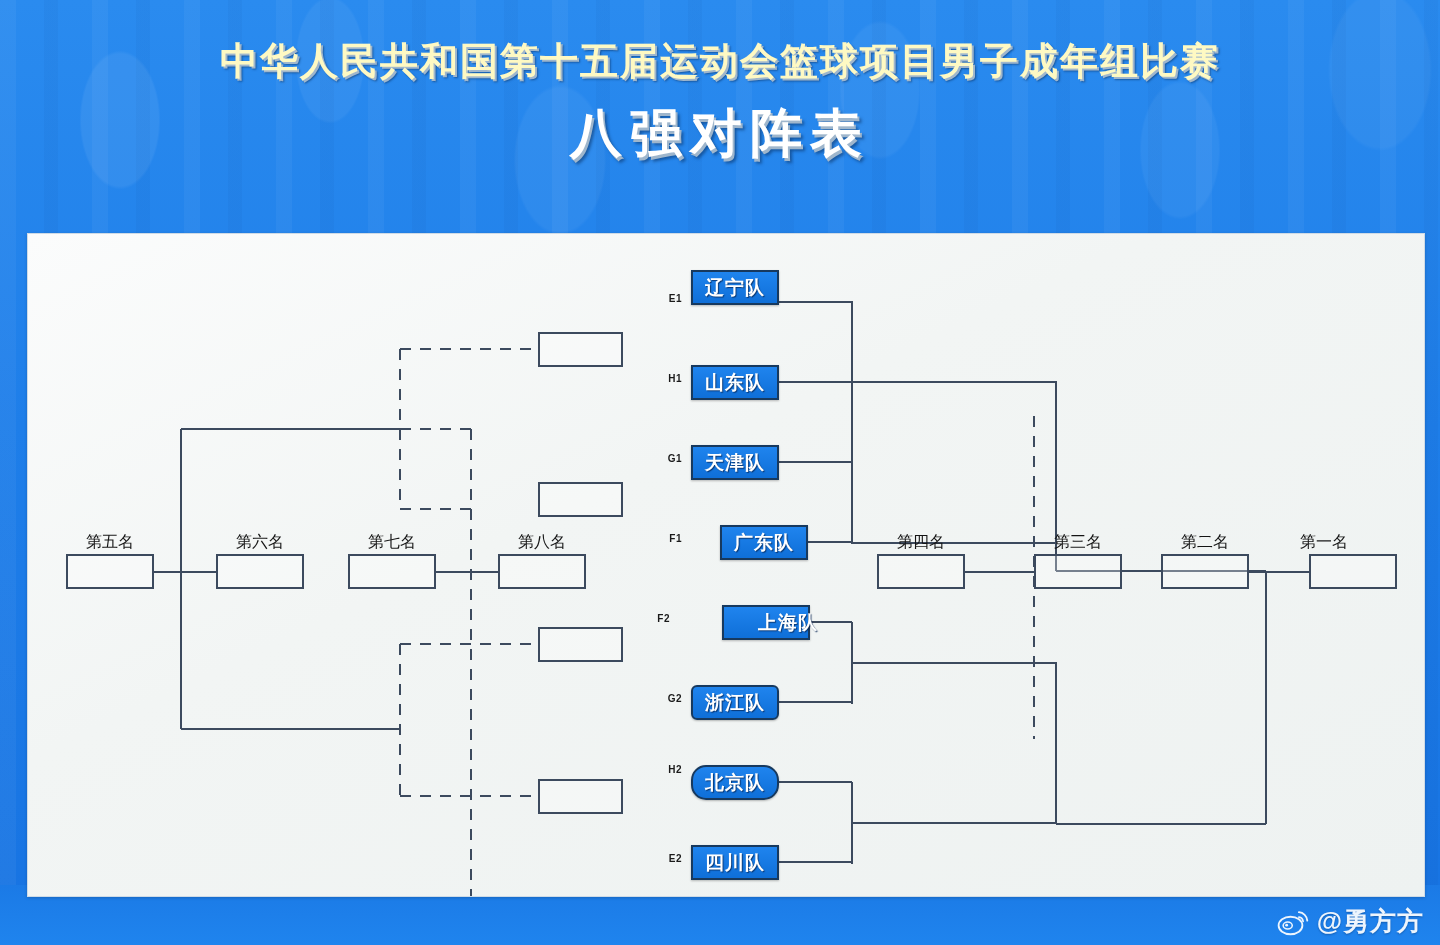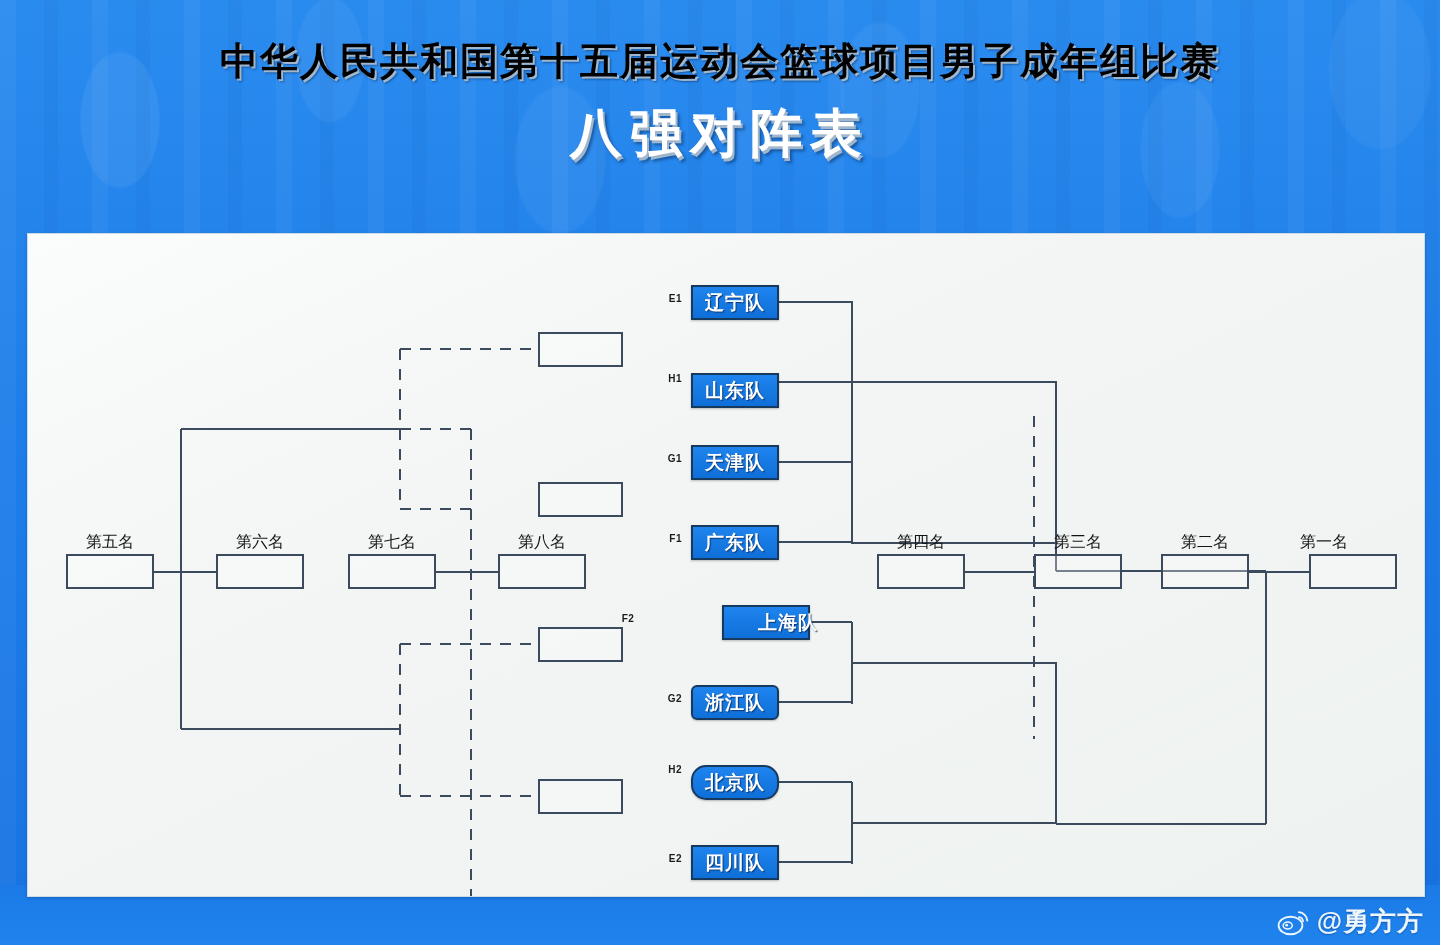--- a/index.html
+++ b/index.html
@@ -67,21 +67,21 @@
   .title-block {
     position: absolute;
     left: 0; right: 0; top: 38px;
     text-align: center;
     z-index: 4;
   }
   .title-main {
     font-size: 38px;
     font-weight: bold;
     letter-spacing: 2px;
-    color: #000000;
+    color: #fef9c3;
     text-shadow:
        2px 2px 0 #9fb6cc,
        3px 3px 2px rgba(10,50,100,.55);
     line-height: 1.25;
   }
   .title-sub {
     margin-top: 16px;
     font-size: 52px;
     font-weight: bold;
     letter-spacing: 8px;
@@ -276,40 +276,40 @@
     <div class="rank-label" style="left:1006px; top:298px; width:88px;">第三名</div>
     <div class="rank-label" style="left:1133px; top:298px; width:88px;">第二名</div>
     <div class="rank-label" style="left:1252px; top:298px; width:88px;">第一名</div>
 
     <div class="slot" style="left:849px;  top:320px; width:88px; height:35px;"></div>
     <div class="slot" style="left:1006px; top:320px; width:88px; height:35px;"></div>
     <div class="slot" style="left:1133px; top:320px; width:88px; height:35px;"></div>
     <div class="slot" style="left:1281px; top:320px; width:88px; height:35px;"></div>
 
     <div class="seed-code" style="left:614px; top:59px; width:40px;">E1</div>
-    <div class="team-box" style="left:663px; top:51px;">
+    <div class="team-box" style="left:663px; top:36px;">
       <span class="team-name">辽宁队</span>
     </div>
 
     <div class="seed-code" style="left:614px; top:139px; width:40px;">H1</div>
-    <div class="team-box" style="left:663px; top:139px;">
+    <div class="team-box" style="left:663px; top:131px;">
       <span class="team-name">山东队</span>
     </div>
 
     <div class="seed-code" style="left:614px; top:219px; width:40px;">G1</div>
     <div class="team-box" style="left:663px; top:211px;">
       <span class="team-name">天津队</span>
     </div>
 
     <div class="seed-code" style="left:614px; top:299px; width:40px;">F1</div>
-    <div class="team-box" style="left:663px; top:291px;">
+    <div class="team-box" style="left:692px; top:291px;">
       <span class="team-name">广东队</span>
     </div>
 
-    <div class="seed-code" style="left:580px; top:379px; width:40px;text-align:center;">F2</div>
+    <div class="seed-code" style="left:602px; top:379px; width:40px;">F2</div>
     <div class="team-box" style="left:694px; top:371px;padding-left:44px;">
       <span class="team-name">上海队</span>
     </div>
 
     <div class="seed-code" style="left:614px; top:459px; width:40px;">G2</div>
     <div class="team-box" style="left:663px; top:451px;border-radius:6px;">
       <span class="team-name">浙江队</span>
     </div>
 
     <div class="seed-code" style="left:614px; top:530px; width:40px;">H2</div>

